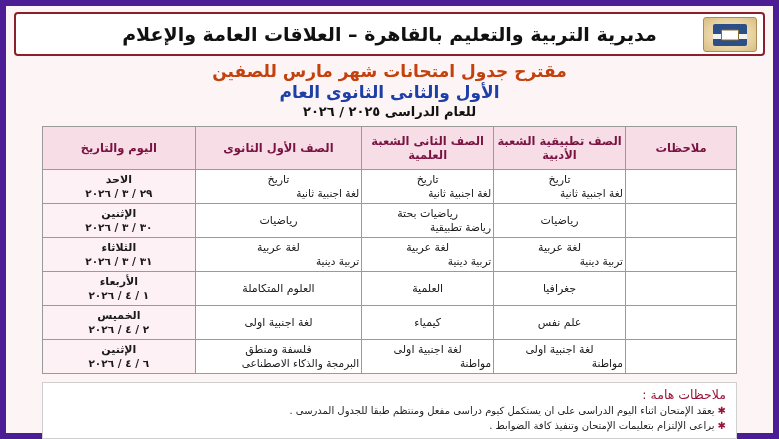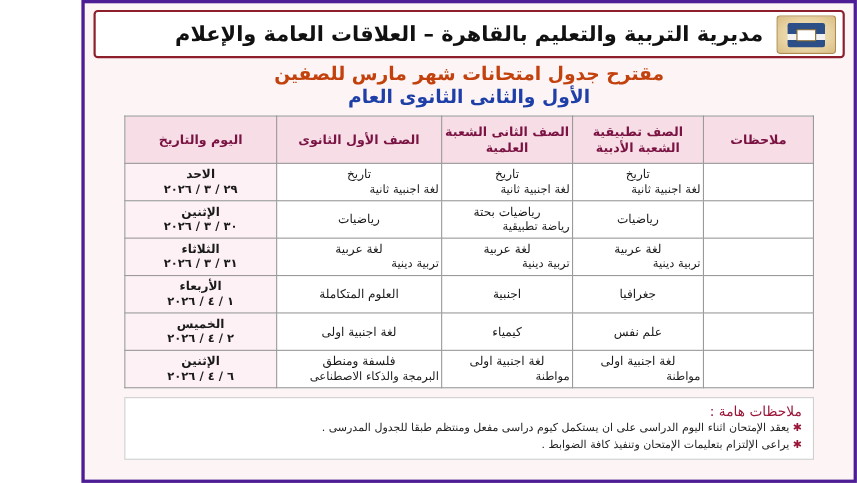--- a/index.html
+++ b/index.html
@@ -8,25 +8,25 @@
   }
   body {
     width: 779px;
     height: 439px;
     background: #ffffff;
     font-family: "DejaVu Sans", "Liberation Sans", sans-serif;
     overflow: hidden;
   }
   .page {
     position: relative;
-    width: 705px;
+    width: 779px;
     height: 439px;
     background: #fdf5f5;
     box-sizing: border-box;
-    border: 3px solid #4c1d95;
+    border: 6px solid #4c1d95;
   }
 
   
   .header-band {
     position: relative;
     margin: 6px 8px 0 8px;
     background: #ffffff;
     border: 2px solid #8d1f2d;
     border-radius: 4px;
     height: 40px;
@@ -169,20 +169,21 @@
   <div class="header-band">
     <div class="logo">
       <div class="crest"></div>
     </div>
     <div class="header-title">مديرية التربية والتعليم بالقاهرة – العلاقات العامة والإعلام</div>
   </div>
 
   <div class="subtitle-wrap">
     <div class="subtitle-1">مقترح جدول امتحانات شهر مارس للصفين</div>
     <div class="subtitle-2">الأول والثانى الثانوى العام</div>
+    <div class="subtitle-3">للعام الدراسى ٢٠٢٥ / ٢٠٢٦</div>
   </div>
 
   <div class="table-wrap">
     <table class="sched">
       <colgroup>
         <col style="width:16%">
         <col style="width:19%">
         <col style="width:19%">
         <col style="width:24%">
         <col style="width:22%">
@@ -251,21 +252,21 @@
             <span class="d-name">الثلاثاء</span>
             <span class="d-date">٣١ / ٣ / ٢٠٢٦</span>
           </td>
         </tr>
         <tr>
           <td class="notes"></td>
           <td class="subj">
             <span class="s1">جغرافيا</span>
           </td>
           <td class="subj">
-            <span class="s1">اجنبية</span>
+            <span class="s1">العلمية</span>
           </td>
           <td class="subj">
             <span class="s1">العلوم المتكاملة</span>
           </td>
           <td class="daycell">
             <span class="d-name">الأربعاء</span>
             <span class="d-date">١ / ٤ / ٢٠٢٦</span>
           </td>
         </tr>
         <tr>

